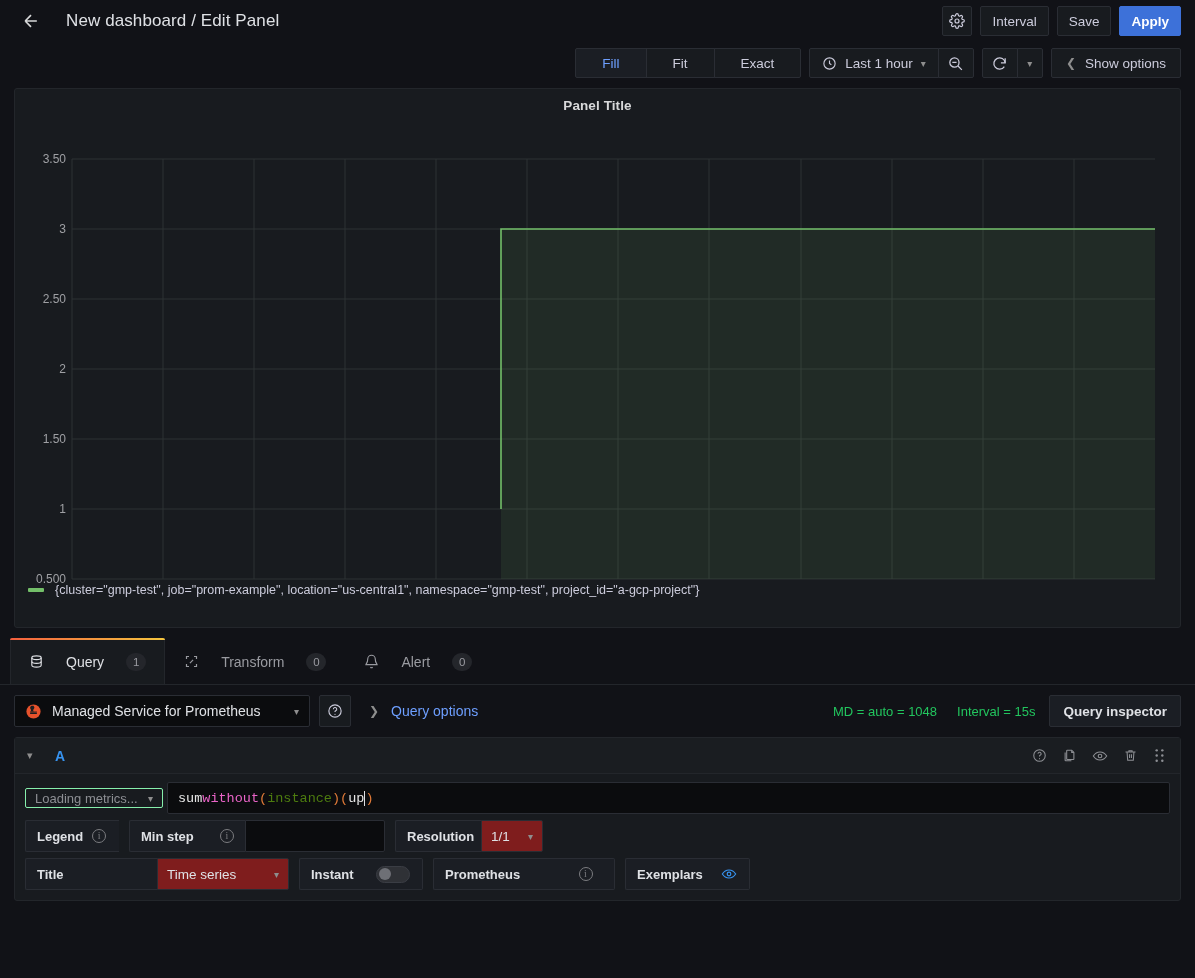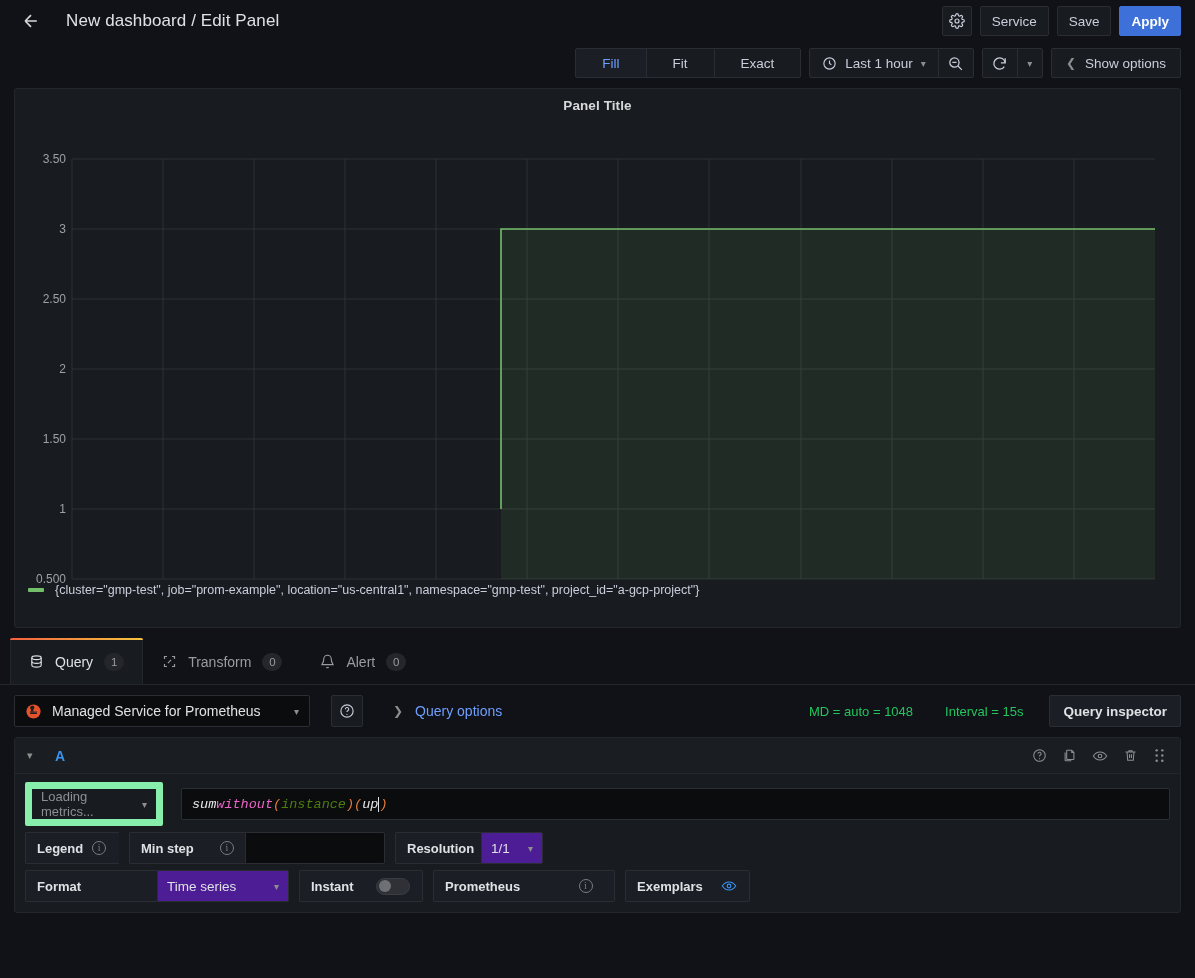--- a/index.html
+++ b/index.html
@@ -98,21 +98,21 @@
 
   
   .tabs-bar {
     margin-top: 10px;
     height: 47px;
     display: flex; align-items: stretch;
     border-bottom: 1px solid #23262b;
     padding-left: 10px;
   }
   .tab {
-    display: flex; align-items: center; gap: 11px;
+    display: flex; align-items: center; gap: 22px;
     padding: 0 18px; font-size: 14px; color: #9a9ba1;
     cursor: pointer; position: relative;
     border: 1px solid transparent; border-bottom: none;
     background: transparent;
   }
   .tab.active {
     color: #dfe1e5; background: #181b1f;
     border-color: #23262b; border-radius: 2px 2px 0 0;
   }
   .tab.active::before {
@@ -122,21 +122,21 @@
   }
   .tab-count {
     min-width: 20px; height: 18px; padding: 0 6px;
     display: inline-flex; align-items: center; justify-content: center;
     border-radius: 9px; background: #24262b; color: #9a9ba1; font-size: 11.5px;
   }
 
   
   .ds-row {
     height: 52px; display: flex; align-items: center;
-    padding: 0 14px; gap: 12px;
+    padding: 0 14px; gap: 0;
   }
   .ds-picker {
     height: 32px; width: 296px;
     display: flex; align-items: center; gap: 10px;
     padding: 0 10px;
     background: #0b0c0e; border: 1px solid #2a2d34; border-radius: 2px;
     cursor: pointer;
   }
   .ds-name { font-size: 14px; color: #dfe1e5; flex: 1; }
   .ds-help {
@@ -174,33 +174,32 @@
   .refid { color: #3793f0; font-size: 14px; font-weight: 600; margin-left: 8px; }
   .qh-spacer { flex: 1; }
   .qh-actions { display: flex; align-items: center; gap: 15px; color: #8d8f94; }
   .qh-actions > span { cursor: pointer; display: flex; align-items: center; }
 
   .qcard-body { padding: 8px 10px 10px 10px; }
   .qrow { display: flex; align-items: center; margin-bottom: 6px; }
   .qrow:last-child { margin-bottom: 0; }
 
   .metric-select {
-    height: 44px; width: 138px; display: flex; align-items: center;
+    height: 20px; width: 138px; display: flex; align-items: center;
     justify-content: space-between; padding: 0 9px;
-    background: #181b1f; border: 7px solid #86efac; border-radius: 2px;
+    background: #181b1f; border: 1px solid #86efac; border-radius: 2px;
     font-size: 13px; color: #8d8f94; cursor: pointer;
   }
   .code-input {
-    flex: 1; height: 32px; margin-left: 18px;
+    flex: 1; height: 32px; margin-left: 4px;
     background: #0b0c0e; border: 1px solid #2a2d34; border-radius: 2px;
     display: flex; align-items: center; padding: 0 10px;
     font-family: "Liberation Mono", monospace; font-size: 13.5px;
     color: #dfe1e5; overflow: hidden; white-space: nowrap;
     cursor: text;
-    font-style: italic;
   }
   .tok-fn { color: #e6e6e6; }
   .tok-kw { color: #ea64c8; }
   .tok-paren { color: #e07a38; }
   .tok-label { color: #4d7c0f; }
   .tok-metric { color: #e6e6e6; }
   .caret {
     display: inline-block; width: 1px; height: 15px; background: #dfe1e5;
     vertical-align: -3px;
   }
@@ -211,21 +210,21 @@
     border: 1px solid #2a2d34; border-right: none; border-radius: 2px 0 0 2px;
     font-size: 13px; font-weight: 600; color: #dfe1e5; white-space: nowrap;
   }
   .text-input {
     height: 32px; background: #0b0c0e;
     border: 1px solid #2a2d34; border-radius: 0 2px 2px 0;
     display: flex; align-items: center; padding: 0 10px;
     font-size: 13.5px; color: #8d8f94;
   }
   .sel-input {
-    height: 32px; background: #4c1d95;
+    height: 32px; background: #7f1d1d;
     border: 1px solid #2a2d34; border-radius: 0 2px 2px 0;
     display: flex; align-items: center; justify-content: space-between;
     padding: 0 9px; font-size: 13.5px; color: #dfe1e5; cursor: pointer;
     gap: 0;
   }
   .gap { width: 10px; flex: none; }
   .info-i {
     width: 14px; height: 14px; border-radius: 50%;
     border: 1px solid #7b7c80; color: #7b7c80;
     font-size: 10px; line-height: 12px; text-align: center;
@@ -262,21 +261,21 @@
   </div>
   <div class="page-title">New dashboard / Edit Panel</div>
   <div class="topbar-spacer"></div>
 
   <div class="tbtn icon-only">
     <svg width="16" height="16" viewBox="0 0 24 24" fill="none" stroke="currentColor" stroke-width="1.8">
       <circle cx="12" cy="12" r="3"></circle>
       <path d="M19.4 15a1.65 1.65 0 0 0 .33 1.82l.06.06a2 2 0 1 1-2.83 2.83l-.06-.06a1.65 1.65 0 0 0-1.82-.33 1.65 1.65 0 0 0-1 1.51V21a2 2 0 1 1-4 0v-.09A1.65 1.65 0 0 0 9 19.4a1.65 1.65 0 0 0-1.82.33l-.06.06a2 2 0 1 1-2.83-2.83l.06-.06a1.65 1.65 0 0 0 .33-1.82 1.65 1.65 0 0 0-1.51-1H3a2 2 0 1 1 0-4h.09A1.65 1.65 0 0 0 4.6 9a1.65 1.65 0 0 0-.33-1.82l-.06-.06a2 2 0 1 1 2.83-2.83l.06.06A1.65 1.65 0 0 0 9 4.6a1.65 1.65 0 0 0 1-1.51V3a2 2 0 1 1 4 0v.09a1.65 1.65 0 0 0 1 1.51 1.65 1.65 0 0 0 1.82-.33l.06-.06a2 2 0 1 1 2.83 2.83l-.06.06A1.65 1.65 0 0 0 19.4 9c.14.36.46.62.85.72H21a2 2 0 1 1 0 4h-.09a1.65 1.65 0 0 0-1.51 1z"></path>
     </svg>
   </div>
-  <div class="tbtn">Service</div>
+  <div class="tbtn">Interval</div>
   <div class="tbtn">Save</div>
   <div class="tbtn primary">Apply</div>
 </div>
 
 <div class="toolbar">
 
   <div class="btn-group">
     <div class="active">Fill</div>
     <div>Fit</div>
     <div>Exact</div>
@@ -539,21 +538,21 @@
         <span>Resolution</span>
       </div>
       <div class="sel-input" style="width:62px">
         <span>1/1</span>
         <span class="tp-caret">▾</span>
       </div>
     </div>
 
     <div class="qrow">
       <div class="field-label" style="width:132px">
-        <span>Format</span>
+        <span>Title</span>
       </div>
       <div class="sel-input" style="width:132px">
         <span>Time series</span>
         <span class="tp-caret">▾</span>
       </div>
 
       <span class="gap"></span>
 
       <div class="field-label" style="width:64px">
         <span>Instant</span>

